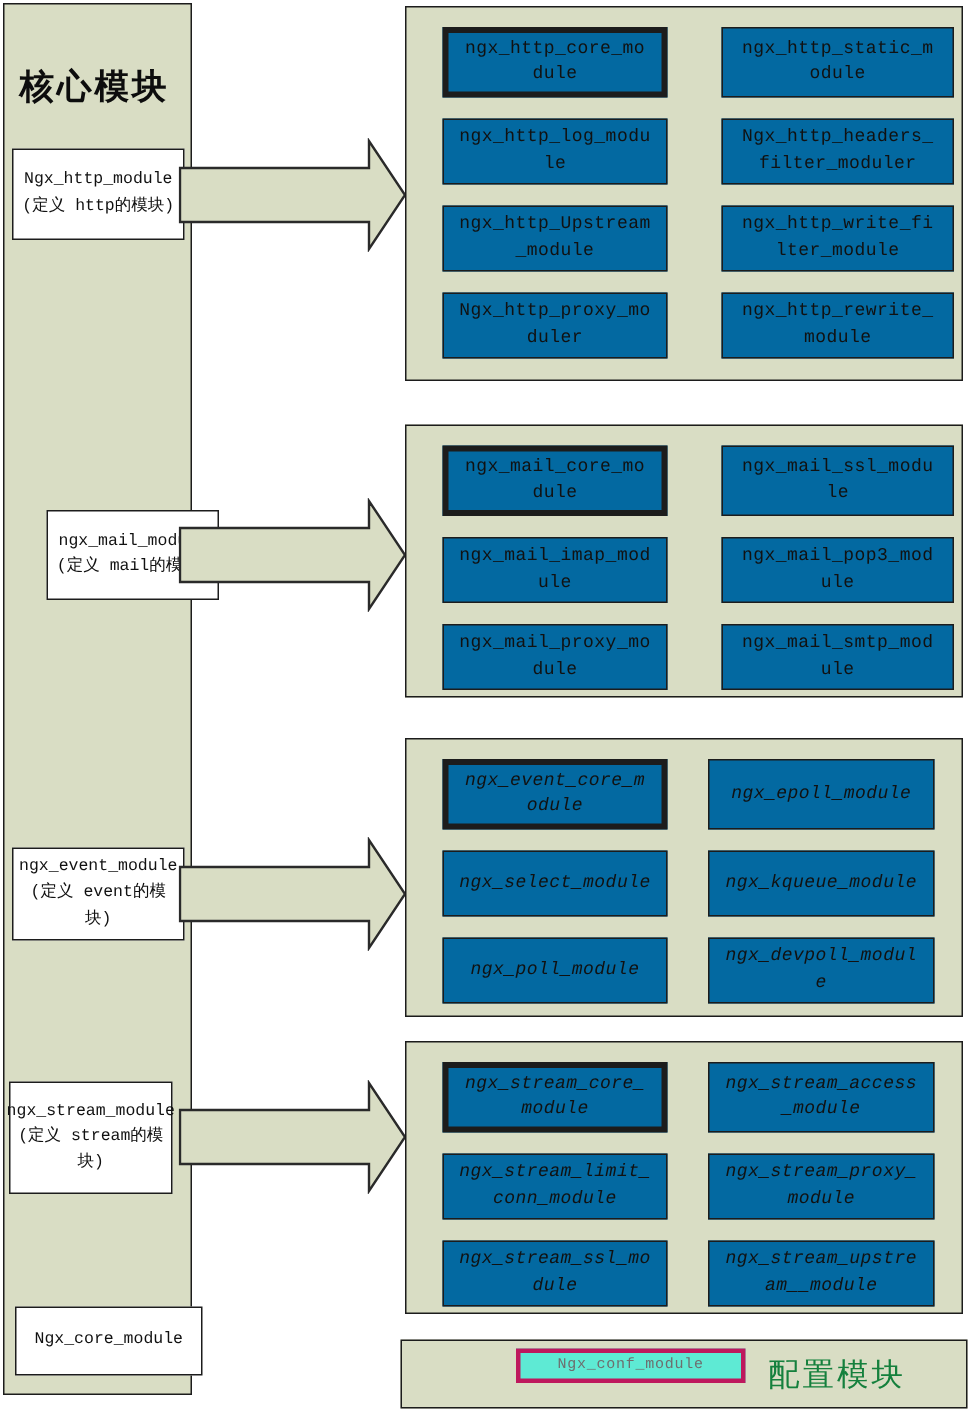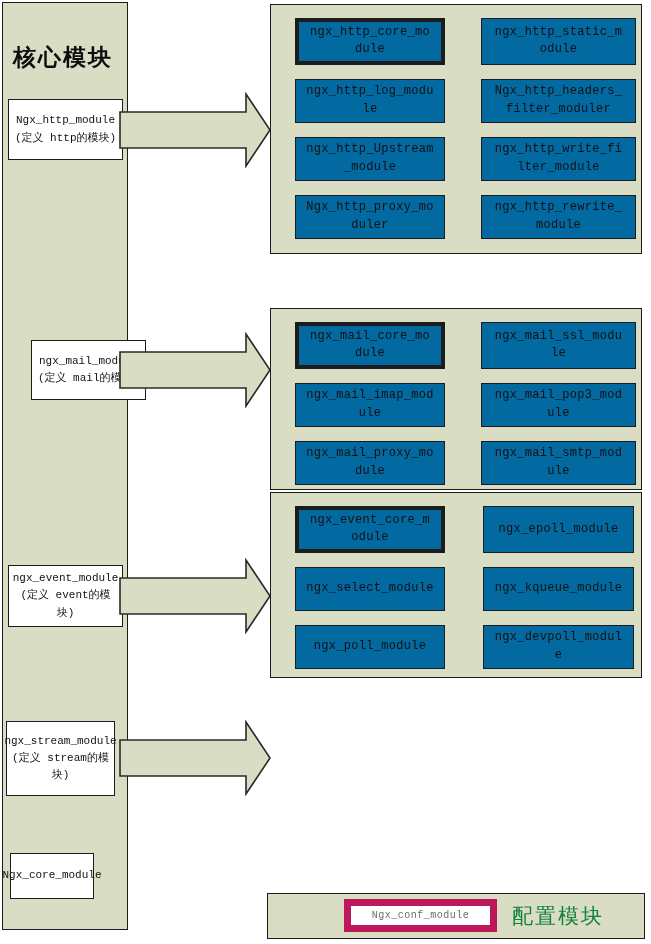--- a/index.html
+++ b/index.html
@@ -14,49 +14,49 @@
                font-size:23px;font-weight:600;letter-spacing:2px;color:#0d0d0d;margin-top:16px;}
 
   
   .lbox{position:absolute;background:#ffffff;border:1px solid #1c1c1c;box-sizing:border-box;
         display:flex;align-items:center;justify-content:center;text-align:center;
         font-size:11px;line-height:1.55;white-space:pre-line;padding:2px 3px;}
   .lb1{left:8px;top:99px;width:115px;height:61px;text-align:center;}
   .lb2{left:8px;top:340px;width:115px;height:60px;margin-left:23px;}
   .lb3{left:8px;top:565px;width:115px;height:62px;}
   .lb4{left:6px;top:721px;width:109px;height:75px;}
-  .lb5{left:10px;top:853px;width:84px;height:46px;}
+  .lb5{left:10px;top:871px;width:125px;height:46px;}
 
   
   .arrow{position:absolute;left:119px;width:153px;height:76px;}
   .a1{top:92px;} .a2{top:332px;} .a3{top:558px;} .a4{top:720px;}
   .arrow polygon{fill:#d9ddc4;stroke:#2a2a2a;stroke-width:1.6;}
 
   
   .group{position:absolute;left:270px;width:372px;background:#d9ddc4;
          border:1px solid #1c1c1c;box-sizing:border-box;
          display:grid;grid-template-columns:150px 155px;column-gap:36px;row-gap:14px;
          padding:13px 5px 0 24px;align-content:start;}
   .g1{top:4px;height:250px;}
-  .g2{top:283px;height:182px;margin-top:25px;}
+  .g2{top:283px;height:182px;}
   .g3{top:492px;height:186px;}
   .g4{top:694px;height:182px;}
-  .g3,.g4{grid-template-columns:150px 151px;column-gap:38px;}
+  .g3,.g4{grid-template-columns:150px 151px;column-gap:27px;font-style:italic;}
 
   .mbox{background:#0369a1;border:1.5px solid #1c1c1c;box-sizing:border-box;
         min-height:44px;display:flex;align-items:center;justify-content:center;
         text-align:center;font-size:12px;line-height:1.45;letter-spacing:.3px;
         padding:2px 9px;word-break:break-all;}
   .core{border-width:4px;}
 
   
   .config-bar{position:absolute;left:267px;top:893px;width:378px;height:46px;
               background:#d9ddc4;border:1.5px solid #1c1c1c;box-sizing:border-box;}
-  .conf-box{position:absolute;left:76px;top:5px;width:153px;height:33px;
-            background:#ffffff;border:7px solid #be185d;box-sizing:border-box;
+  .conf-box{position:absolute;left:76px;top:5px;width:153px;height:23px;
+            background:#5eead4;border:3px solid #be185d;box-sizing:border-box;
             display:flex;align-items:center;justify-content:center;
             font-size:10px;color:#6e6e6e;letter-spacing:.5px;}
   .config-title{position:absolute;right:40px;top:50%;transform:translateY(-50%);
                 font-family:"DejaVu Serif","Liberation Serif",serif;
                 font-size:21px;font-weight:400;letter-spacing:2px;color:#15803d;}
 </style>
 </head>
 <body>
 
 <div id="stage">
@@ -109,19 +109,27 @@
 
   <div class="group g3">
     <div class="mbox core">ngx_event_core_module</div>
     <div class="mbox">ngx_epoll_module</div>
     <div class="mbox">ngx_select_module</div>
     <div class="mbox">ngx_kqueue_module</div>
     <div class="mbox">ngx_poll_module</div>
     <div class="mbox">ngx_devpoll_module</div>
   </div>
 
+  <div class="group g4">
+    <div class="mbox core">ngx_stream_core_module</div>
+    <div class="mbox">ngx_stream_access_module</div>
+    <div class="mbox">ngx_stream_limit_conn_module</div>
+    <div class="mbox">ngx_stream_proxy_module</div>
+    <div class="mbox">ngx_stream_ssl_module</div>
+    <div class="mbox">ngx_stream_upstream__module</div>
+  </div>
 
   <div class="config-bar">
     <div class="conf-box">Ngx_conf_module</div>
     <div class="config-title">配置模块</div>
   </div>
 
 </div>
 
 </body></html>

